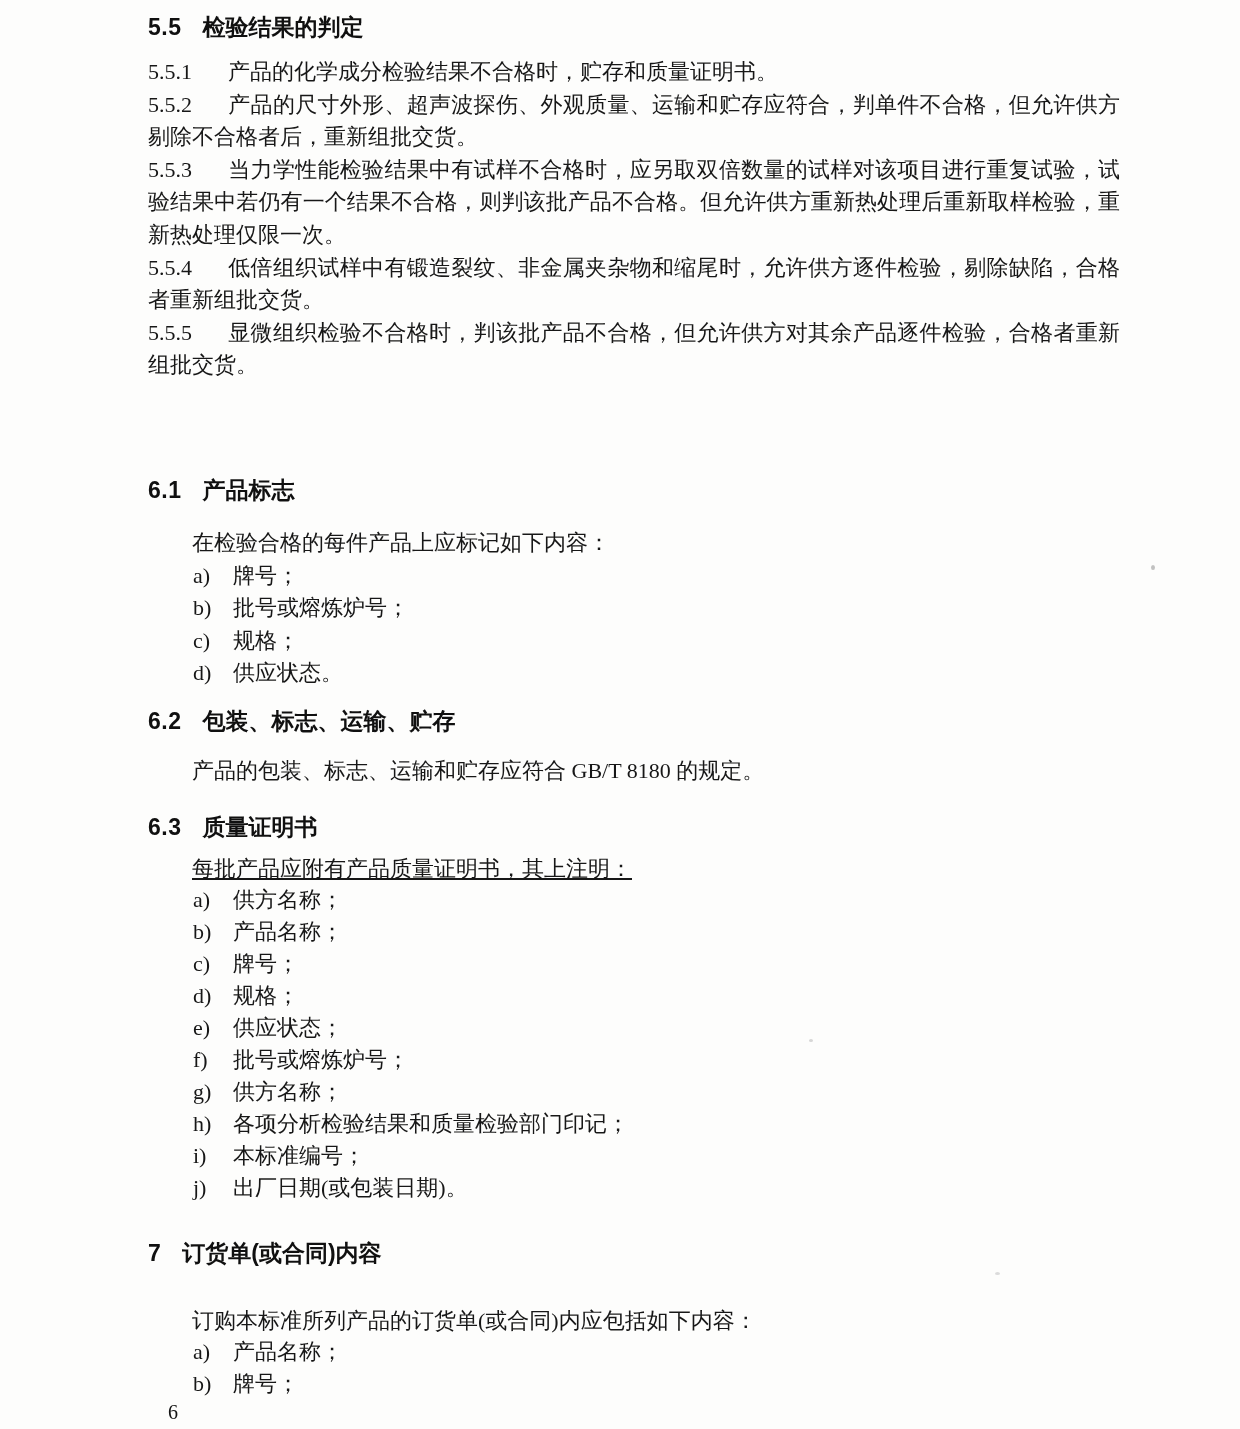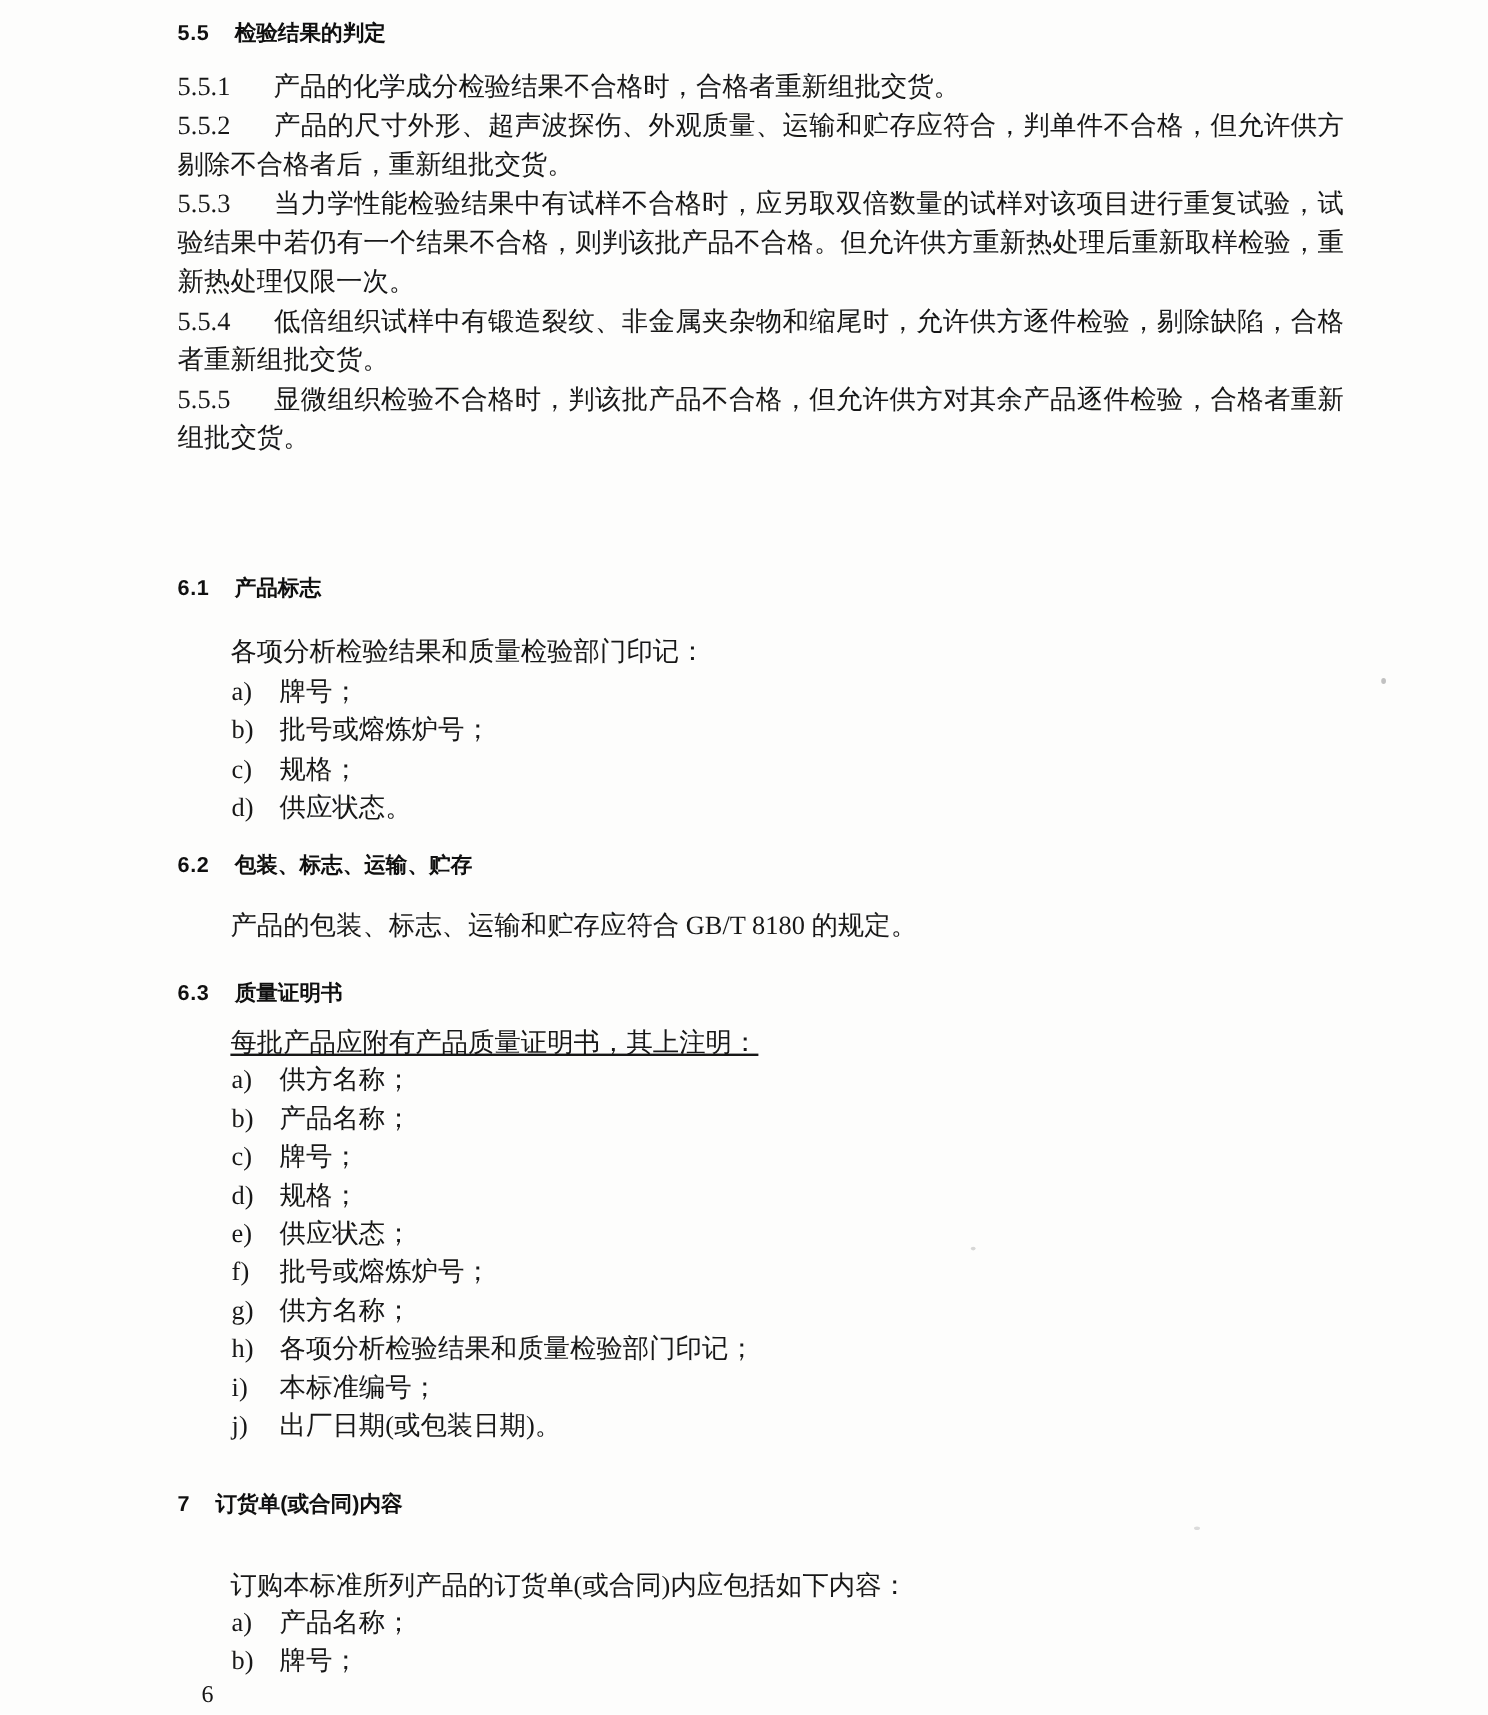--- a/index.html
+++ b/index.html
@@ -8,21 +8,21 @@
     width:1240px;height:1429px;
     background:#fdfdfc;
     overflow:hidden;
     color:#171717;
     font-family:"Liberation Serif","DejaVu Serif",serif;
   }
   .abs{position:absolute;}
   .heading{
     font-family:"Liberation Sans","DejaVu Sans",sans-serif;
     font-weight:700;
-    font-size:18px;
+    font-size:23px;
     line-height:33px;
     color:#101010;
     white-space:nowrap;
   }
   .heading .num{margin-right:21px;letter-spacing:0.5px;}
   .bodyblock{
     width:972px;
     font-size:22px;
     line-height:32.6px;
     text-align:justify;
@@ -54,33 +54,33 @@
 </head>
 <body>
 
 <div class="page">
 
   <div class="abs heading" style="left:148px;top:11px;">
     <span class="num">5.5</span><span>检验结果的判定</span>
   </div>
 
   <div class="abs bodyblock" style="left:148px;top:56px;">
-    <p><span class="pnum">5.5.1</span><span>产品的化学成分检验结果不合格时，合格者重新组批交货。</span></p>
+    <p><span class="pnum">5.5.1</span><span>产品的化学成分检验结果不合格时，贮存和质量证明书。</span></p>
     <p><span class="pnum">5.5.2</span><span>产品的尺寸外形、超声波探伤、外观质量、运输和贮存应符合，判单件不合格，但允许供方剔除不合格者后，重新组批交货。</span></p>
     <p><span class="pnum">5.5.3</span><span>当力学性能检验结果中有试样不合格时，应另取双倍数量的试样对该项目进行重复试验，试验结果中若仍有一个结果不合格，则判该批产品不合格。但允许供方重新热处理后重新取样检验，重新热处理仅限一次。</span></p>
     <p><span class="pnum">5.5.4</span><span>低倍组织试样中有锻造裂纹、非金属夹杂物和缩尾时，允许供方逐件检验，剔除缺陷，合格者重新组批交货。</span></p>
     <p><span class="pnum">5.5.5</span><span>显微组织检验不合格时，判该批产品不合格，但允许供方对其余产品逐件检验，合格者重新组批交货。</span></p>
   </div>
 
 
   <div class="abs heading" style="left:148px;top:474px;text-align:center;">
     <span class="num">6.1</span><span>产品标志</span>
   </div>
 
-  <div class="abs intro" style="left:192px;top:526px;">各项分析检验结果和质量检验部门印记：</div>
+  <div class="abs intro" style="left:192px;top:526px;">在检验合格的每件产品上应标记如下内容：</div>
 
   <div class="abs list list-a" style="left:193px;top:560px;">
     <div class="li">
         <span class="marker">a)</span>
         <span>牌号；</span>
       </div>
     <div class="li">
         <span class="marker">b)</span>
         <span>批号或熔炼炉号；</span>
       </div>

